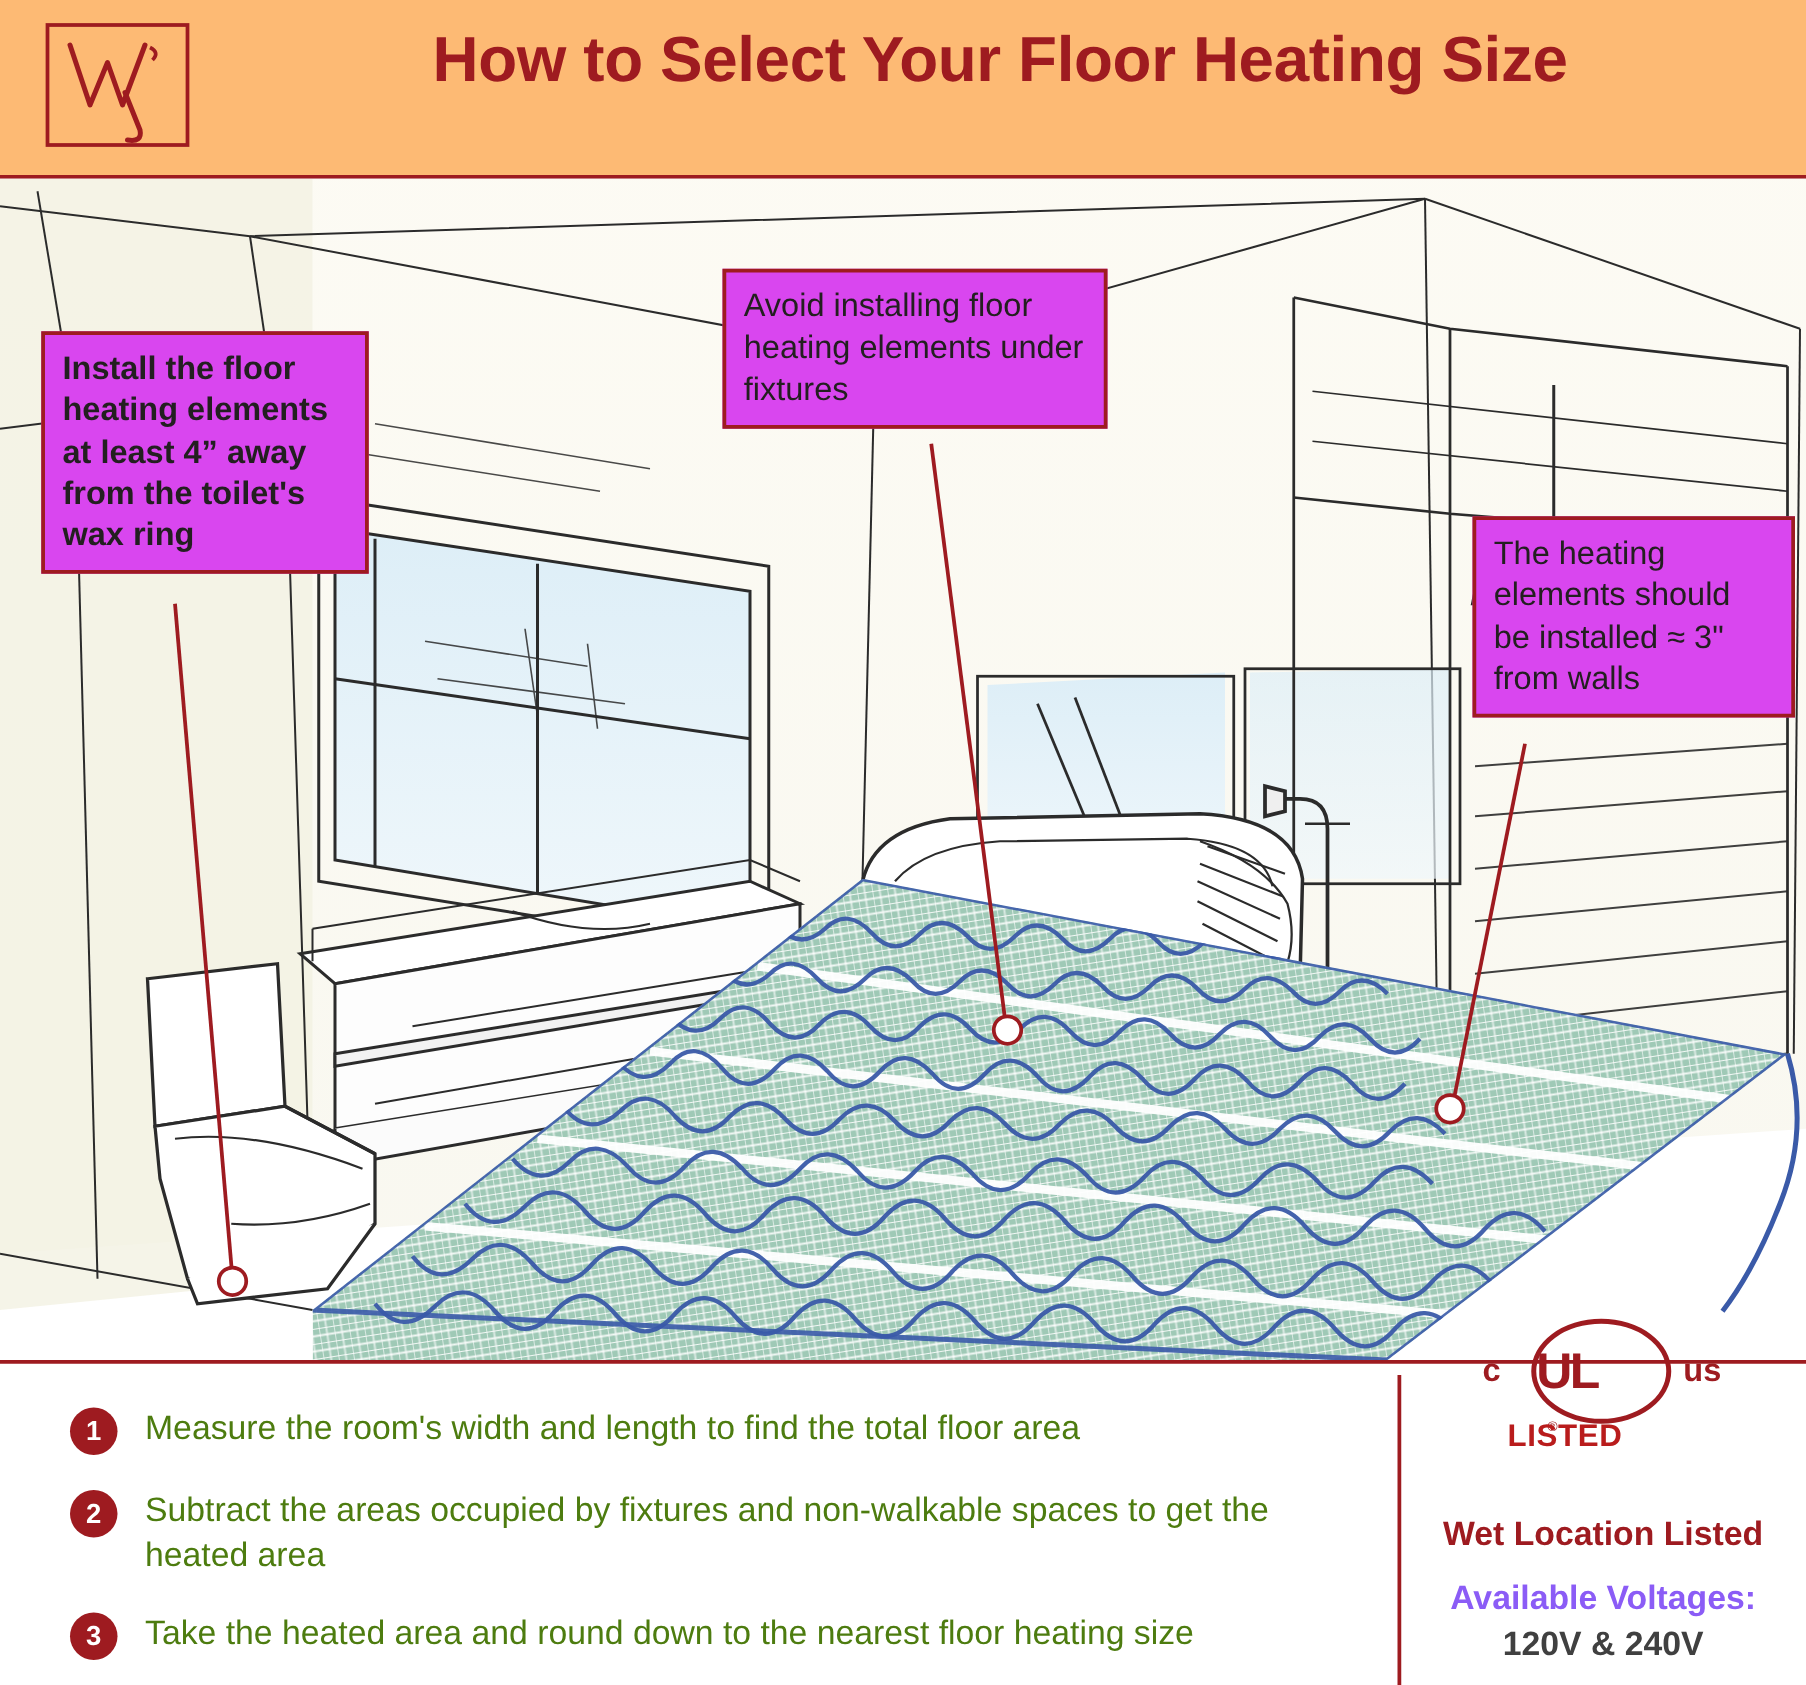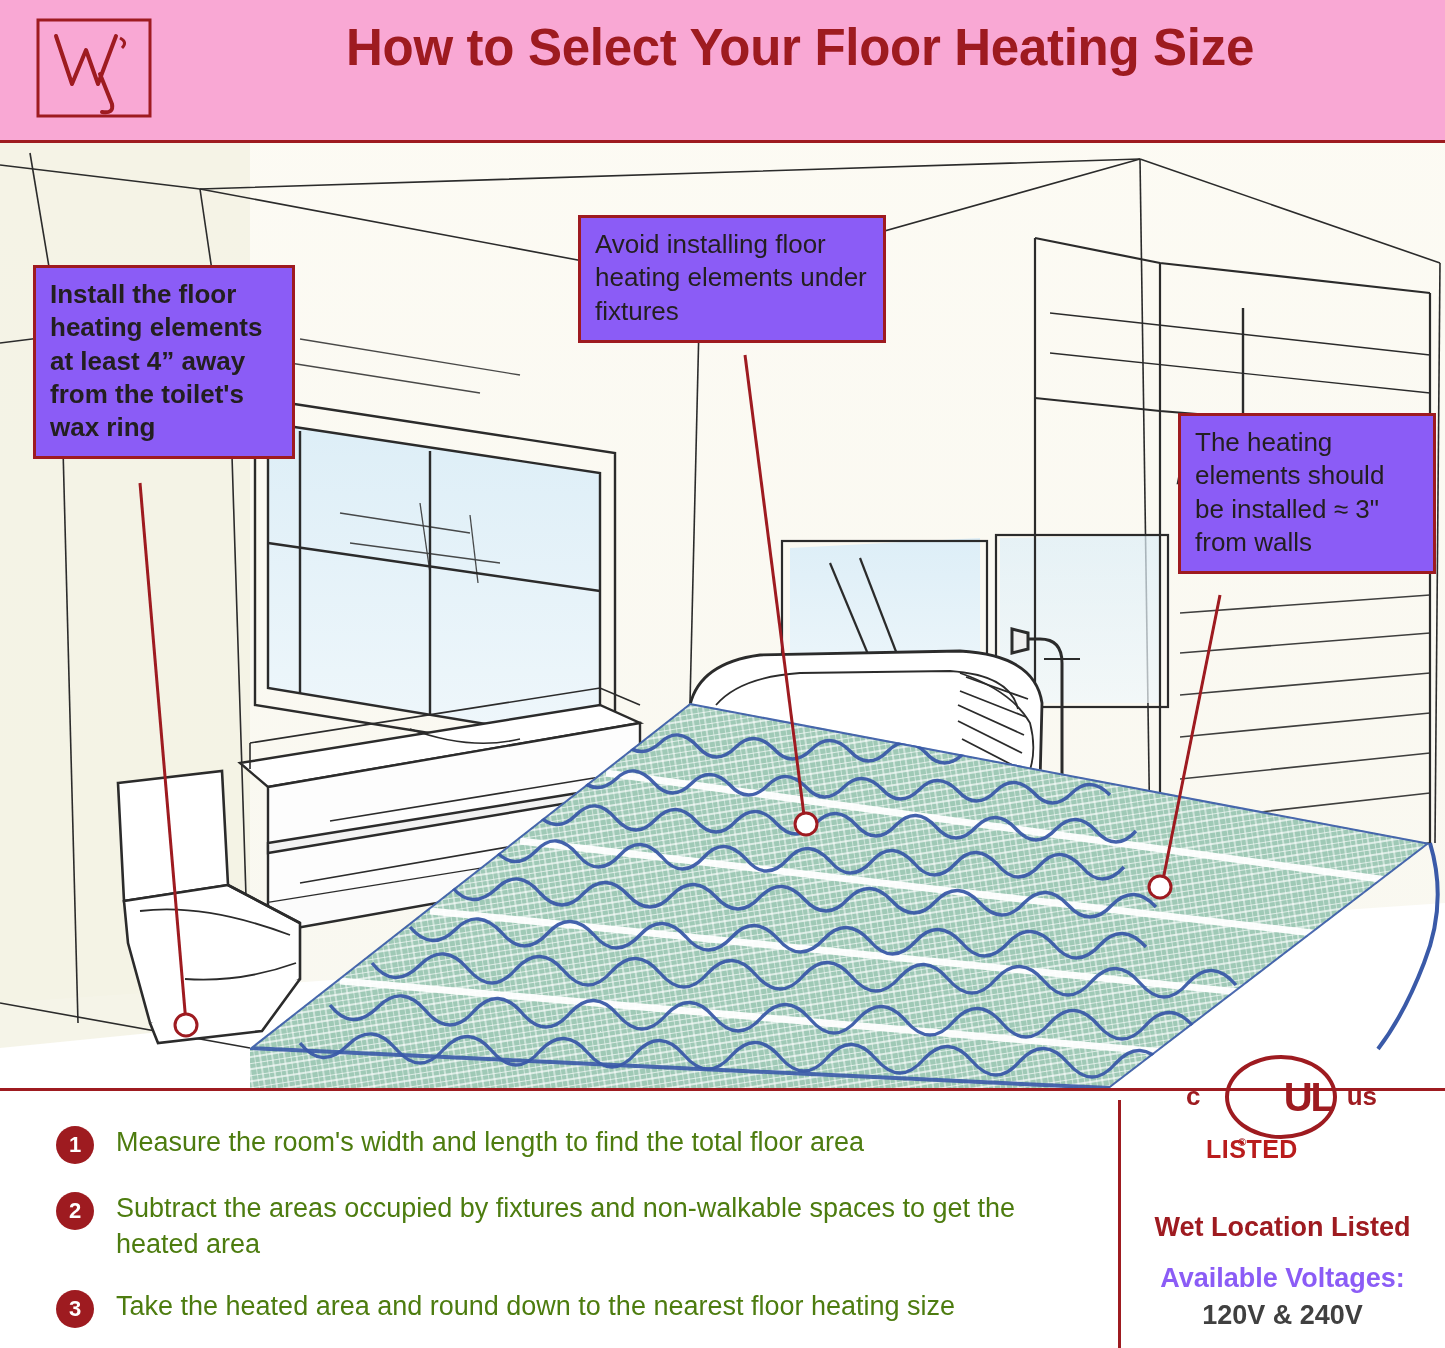--- a/index.html
+++ b/index.html
@@ -15,21 +15,21 @@
     overflow: hidden;
     position: relative;
   }
 
   
   .header {
     position: absolute;
     left: 0; top: 0;
     width: 1445px;
     height: 140px;
-    background: #f9a8d4;
+    background: #fdba74;
     display: flex;
     align-items: center;
   }
   .logo {
     position: absolute;
     left: 34px;
     top: 16px;
     width: 120px;
     height: 105px;
   }
@@ -62,21 +62,21 @@
     width: 1445px;
     height: 945px;
     overflow: hidden;
     background: #ffffff;
   }
   .scene svg { display: block; }
 
   
   .callout {
     position: absolute;
-    background: #8b5cf6;
+    background: #d946ef;
     border: 3px solid #9e1b20;
     box-sizing: border-box;
     padding: 10px 14px 12px 14px;
     font-size: 26px;
     line-height: 1.28;
     color: #231f20;
     z-index: 6;
   }
   .callout p { margin: 0; }
   #callout-toilet { left: 33px;  top: 122px; width: 262px; font-weight: bold; }
@@ -157,21 +157,21 @@
     position: absolute;
     left: 75px;
     top: 0;
     width: 112px;
     height: 84px;
     border: 4px solid #9e1b20;
     border-radius: 50%;
     box-sizing: border-box;
     display: flex;
     align-items: center;
-    justify-content: flex-end;
+    justify-content: flex-start;
   }
   .ul-letters {
     font-size: 40px;
     font-weight: bold;
     color: #9e1b20;
     letter-spacing: -2px;
     line-height: 1;
   }
   .ul-reg {
     position: absolute;

